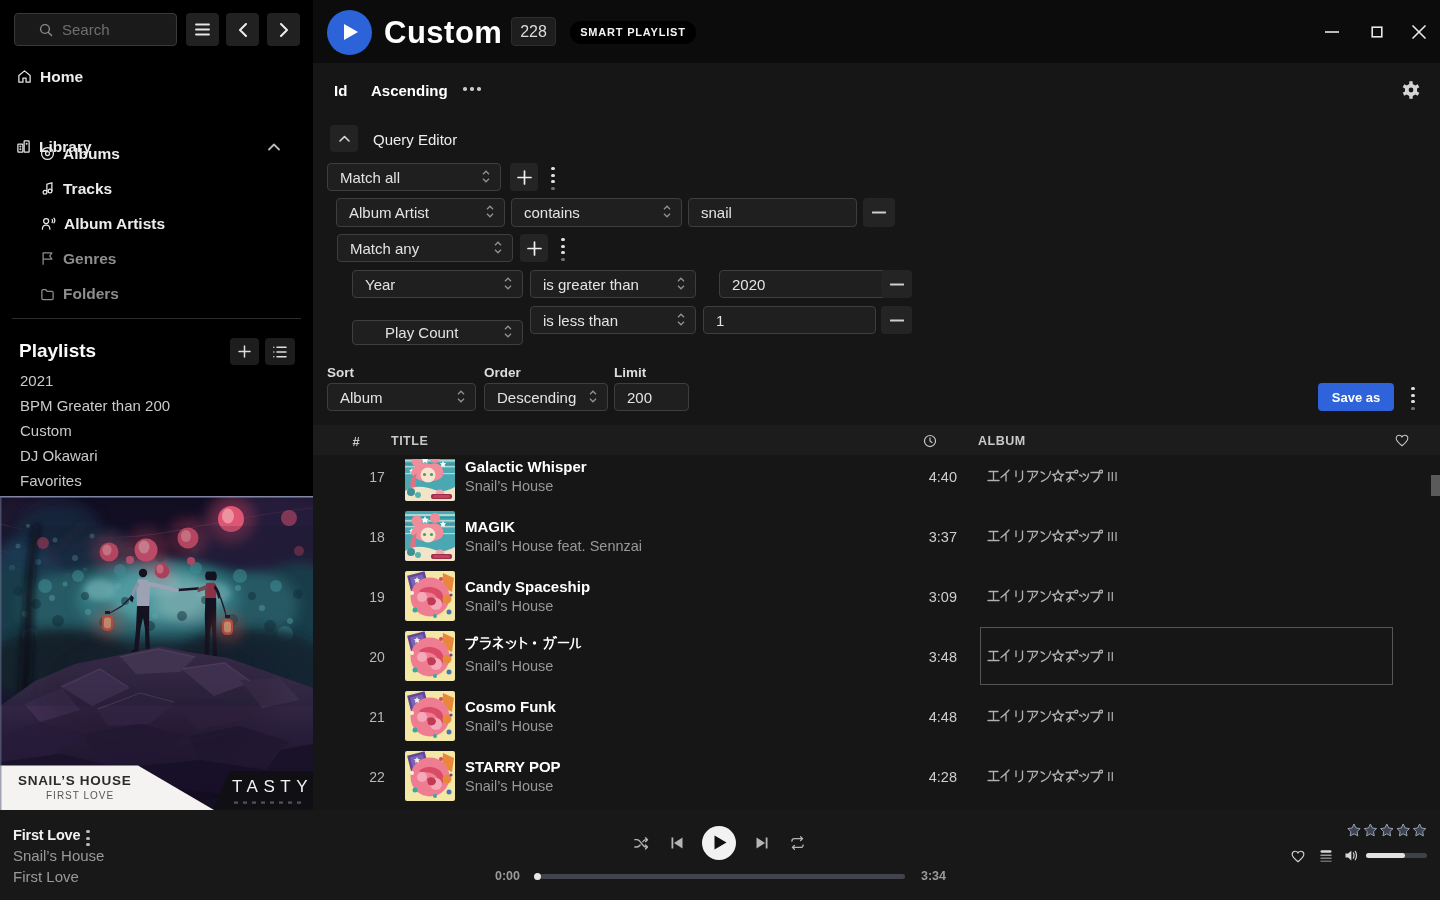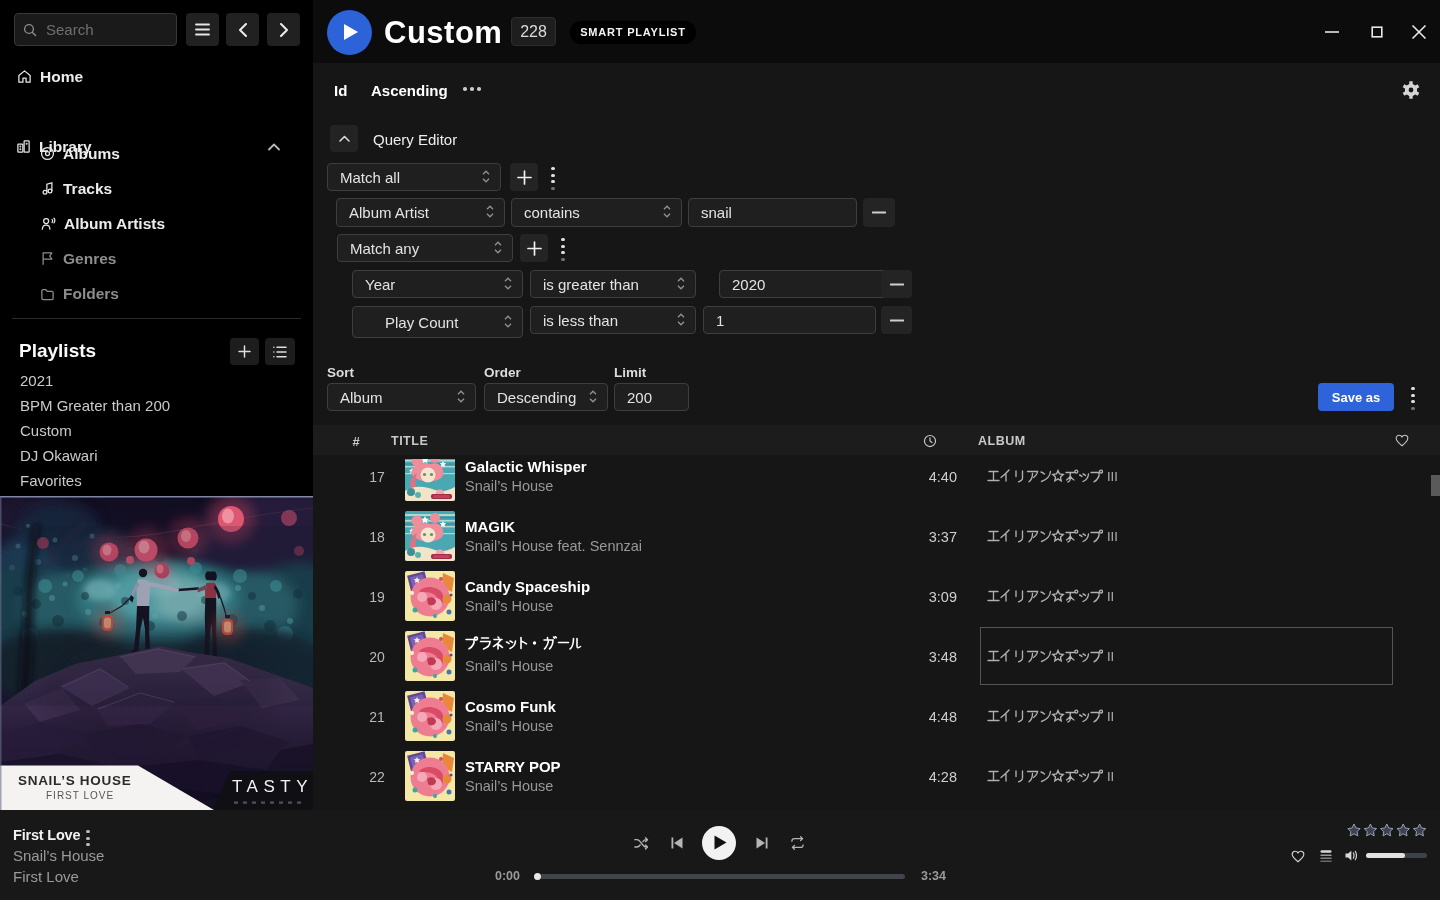--- a/index.html
+++ b/index.html
@@ -26,21 +26,21 @@
   .trow .tt { position:absolute; left:138px; top:12px; font-weight:700; font-size:15px; color:#fff; }
   .trow .ta { position:absolute; left:138px; top:32.5px; font-size:14.5px; color:#989898; }
   .trow .dur { position:absolute; left:520px; top:23px; width:110px; text-align:right; font-size:14.5px; color:#cfcfcf; }
   .trow .alb { position:absolute; left:660px; top:23px; display:flex; align-items:center; gap:4px; color:#b0b0b0; font-size:13px; }
   .hd { width:3.6px; height:3.6px; background:#c9c9c9; border-radius:50%; display:inline-block; }
 </style>
 </head>
 <body>
 <div id="sidebar" class="abs">
 
-  <div class="abs" style="left:14px;top:13px;width:163px;height:33px;background:#1a1a1a;border:1px solid #393939;border-radius:4px;display:flex;align-items:center;padding:0 8px;">
+  <div class="abs" style="left:14px;top:13px;width:163px;height:33px;background:#1a1a1a;border:1px solid #393939;border-radius:4px;display:flex;align-items:center;padding:0 24px;">
     <svg width="14" height="14" viewBox="0 0 14 14" style="margin-right:9px;">
         <circle cx="6" cy="6" r="4.4" fill="none" stroke="#8a8a8a" stroke-width="1.4"></circle>
         <line x1="9.4" y1="9.4" x2="12.6" y2="12.6" stroke="#8a8a8a" stroke-width="1.4" stroke-linecap="round"></line>
       </svg>
     <span style="color:#6f6f6f;font-size:15px;">Search</span>
   </div>
   <div class="sqbtn" style="left:186px;top:13px;width:33px;height:33px;background:#212121;">
     <svg width="15" height="13" viewBox="0 0 15 13">
         <g stroke="#e6e6e6" stroke-width="1.8" stroke-linecap="round">
           <line x1="1" y1="1.5" x2="14" y2="1.5"></line>
@@ -492,21 +492,21 @@
             <path d="M1 8.8 L4 11.8 L7 8.8"></path>
           </g>
         </svg></span></div>
   <div class="inp" style="left:406px;top:207px;width:173px;height:28px;">2020</div>
   <div class="sqbtn" style="left:568px;top:207px;width:31px;height:28px;">
       <svg width="14" height="3" viewBox="0 0 14 3">
         <line x1="0.5" y1="1.5" x2="13.5" y2="1.5" stroke="#cfcfcf" stroke-width="1.8" stroke-linecap="round"></line>
       </svg>
     </div>
 
-  <div class="sel" style="left:39px;top:243px;width:171px;height:32px;padding-left:32px;">Play Count<span class="cv"><svg width="8" height="13" viewBox="0 0 8 13">
+  <div class="sel" style="left:39px;top:257px;width:171px;height:25px;padding-left:32px;">Play Count<span class="cv"><svg width="8" height="13" viewBox="0 0 8 13">
           <g fill="none" stroke="#b8b8b8" stroke-width="1.3">
             <path d="M1 4.2 L4 1.2 L7 4.2"></path>
             <path d="M1 8.8 L4 11.8 L7 8.8"></path>
           </g>
         </svg></span></div>
   <div class="sel" style="left:217px;top:243px;width:166px;height:28px;">is less than<span class="cv"><svg width="8" height="13" viewBox="0 0 8 13">
           <g fill="none" stroke="#b8b8b8" stroke-width="1.3">
             <path d="M1 4.2 L4 1.2 L7 4.2"></path>
             <path d="M1 8.8 L4 11.8 L7 8.8"></path>
           </g>

